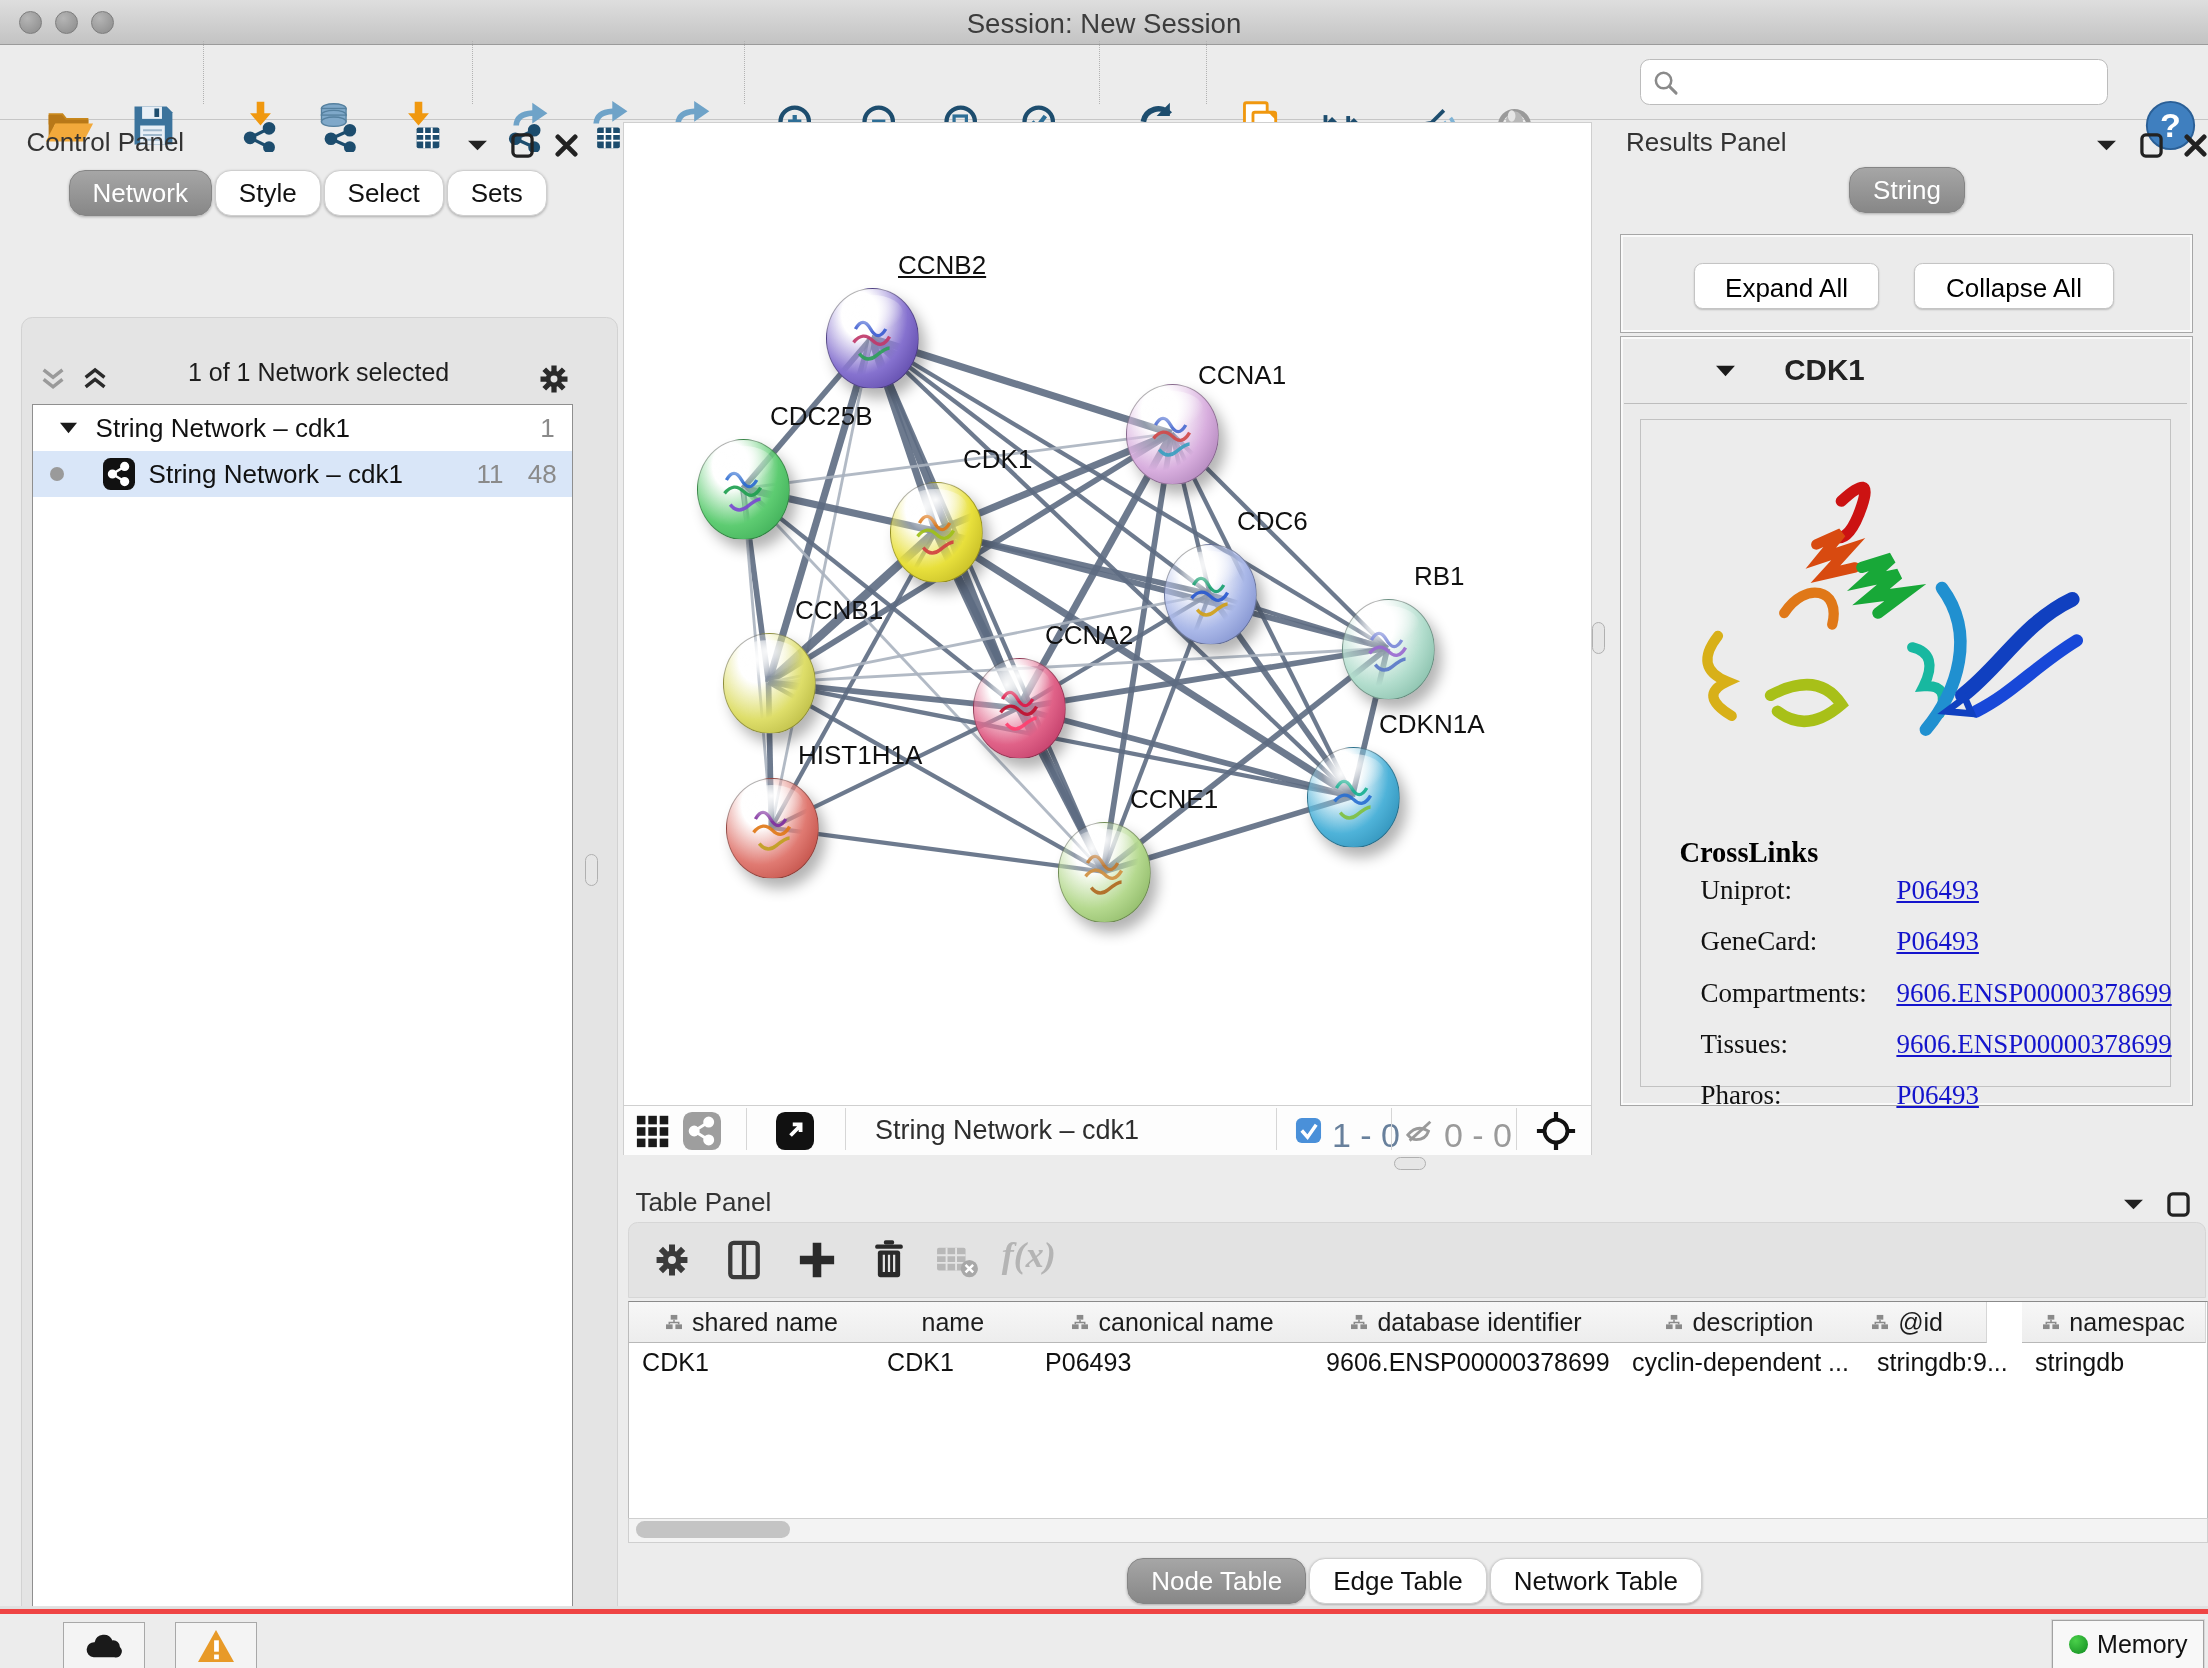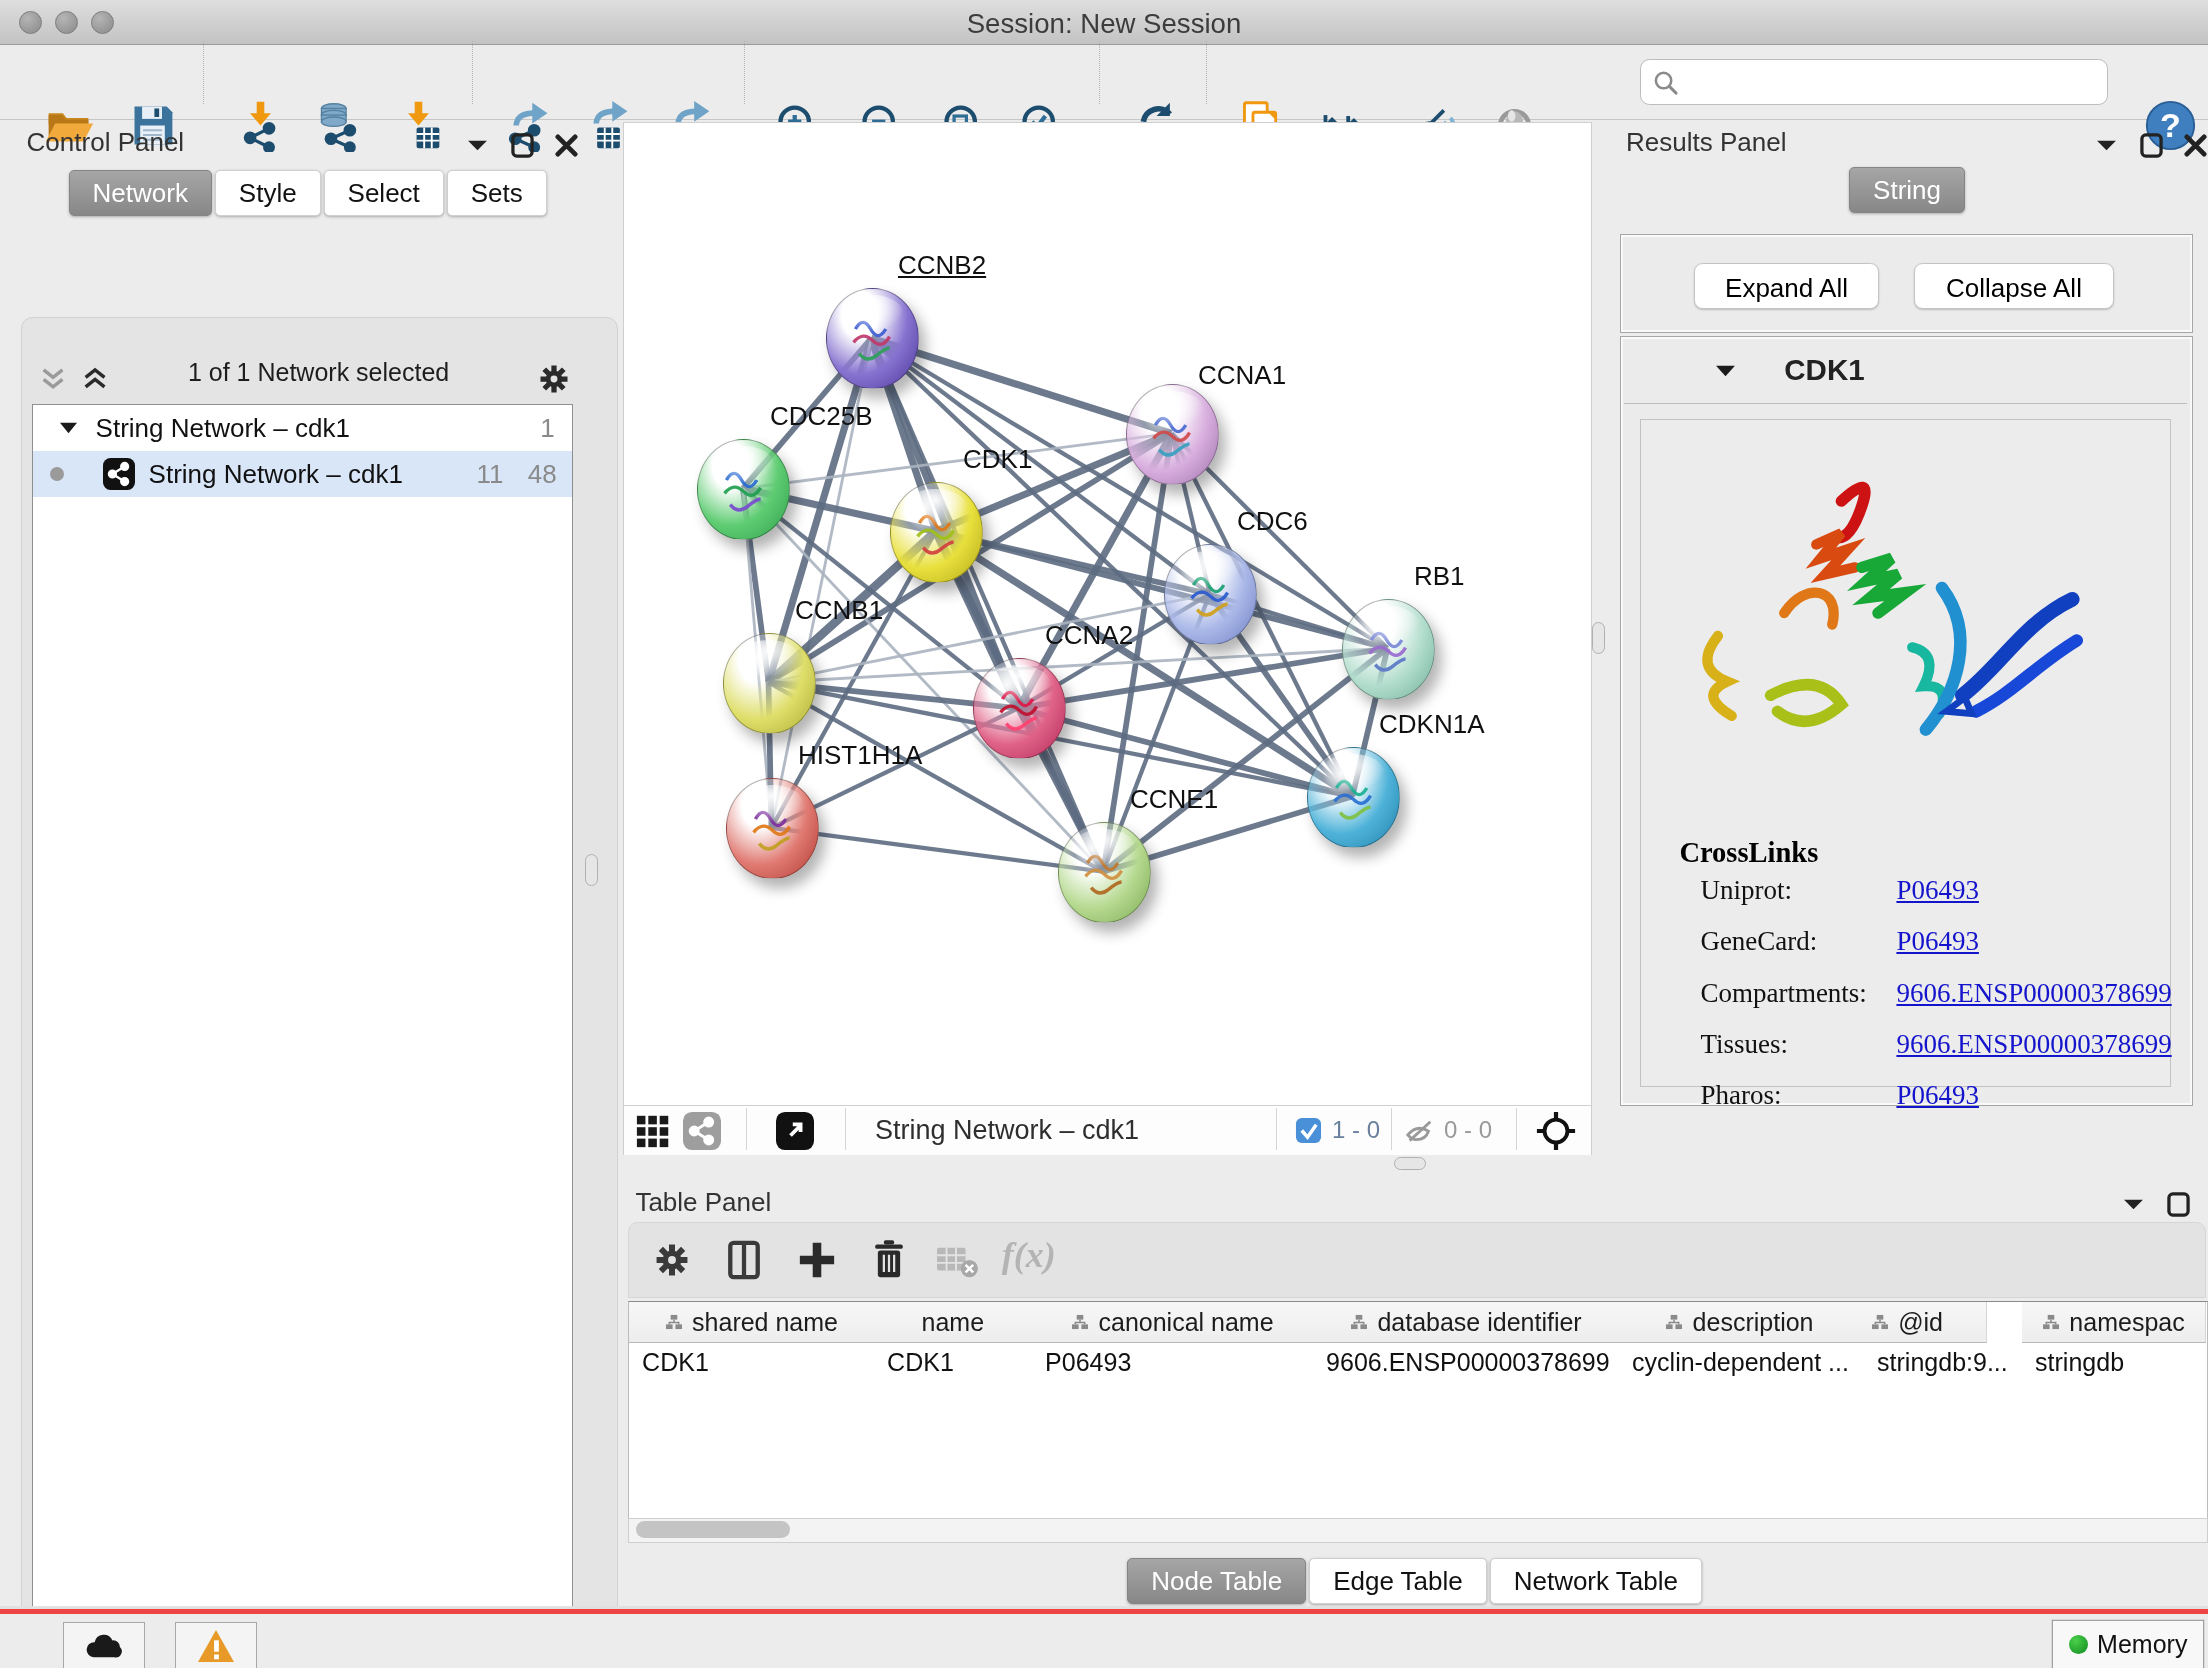--- a/index.html
+++ b/index.html
@@ -15,21 +15,21 @@
   .toolbar{position:absolute;left:0;top:45px;width:2208px;height:74px;background:#ececec;
            border-bottom:1px solid #c6c6c6;}
   .tbi{position:absolute;top:54px;width:53px;height:53px;}
   .tsep{position:absolute;top:-3.8px;height:63px;border-left:1.9px dotted #b2b2b2;}
   .searchbox{position:absolute;left:1640px;top:14.3px;width:466px;height:44px;background:#fff;
              border:1px solid #bcbcbc;border-radius:9.5px;}
   .searchbox svg{position:absolute;left:11.4px;top:8.6px;}
   .searchbox input{position:absolute;left:48px;top:3.8px;width:404px;height:34px;border:none;outline:none;
              font-size:25px;background:transparent;}
   
-  .tab{display:inline-block;padding:0 23px;height:44px;line-height:44px;border-radius:5px;
+  .tab{display:inline-block;padding:0 23px;height:44px;line-height:44px;border-radius:16px;
        background:#fff;color:#111;border:1px solid #cfcfcf;box-shadow:0 1px 2.9px rgba(0,0,0,.28);
        font-size:26px;margin-right:2.9px;vertical-align:top;}
   .tab.selected{background:linear-gradient(#a6a6a6,#878787);color:#fff;border-color:#858585;}
   
   .cpanel{position:absolute;left:7.6px;top:122px;width:614px;height:1470px;}
   .panel-title{position:absolute;font-size:26px;color:#333;}
   .panel-btns{position:absolute;display:flex;gap:21px;align-items:center;}
   .cp-box{position:absolute;left:13.3px;top:195px;width:595px;height:1391px;background:#e4e4e4;
           border-radius:11.4px;border:1px solid #d2d2d2;}
   .cp-status{position:absolute;left:19px;top:236px;width:584px;height:42px;font-size:25px;color:#1d1d1d;}
@@ -45,21 +45,21 @@
   .node{position:absolute;width:91px;height:99px;border-radius:50%;
         box-shadow:6.7px 9.5px 13.3px rgba(0,0,0,.30);}
   .node-gloss{position:absolute;left:13.3px;top:5.7px;width:63px;height:36px;border-radius:50%;
         background:radial-gradient(ellipse at 50% 30%,rgba(255,255,255,.95),rgba(255,255,255,0) 75%);}
   .node-label{position:absolute;font-size:26px;color:#101010;white-space:nowrap;}
   .cv-footer{position:absolute;left:0;top:982px;width:967px;height:49px;background:#fdfdfd;
              border-top:1px solid #cfcfcf;}
   .cvf-item{position:absolute;top:5.7px;}
   .cvf-sep{position:absolute;top:1.9px;height:42px;border-left:1px solid #d6d6d6;}
   .cvf-title{position:absolute;top:8.6px;font-size:27px;color:#2e2e2e;}
-  .cvf-count{position:absolute;top:9.5px;font-size:24px;}
+  .cvf-count{position:absolute;top:9.5px;font-size:34px;}
   
   .rpanel{position:absolute;left:1609px;top:122px;width:599px;height:1050px;}
   .rp-box1{position:absolute;left:11.4px;top:112px;width:571px;height:97px;background:#ebebeb;
            border:1px solid #a6a6a6;box-shadow:inset 0 0 0 1.9px #fafafa;}
   .rp-btn{position:absolute;height:46px;line-height:46px;background:#fff;border:1px solid #c4c4c4;
           border-radius:8.6px;font-size:26px;text-align:center;box-shadow:0 1px 1.9px rgba(0,0,0,.2);}
   .rp-box2{position:absolute;left:11.4px;top:214px;width:571px;height:768px;background:#ebebeb;
            border:1px solid #a6a6a6;box-shadow:inset 0 0 0 1.9px #fafafa;}
   .rp-inner{position:absolute;left:19px;top:82px;width:529px;height:666px;background:#ececec;
            border:1px solid #c2c2c2;}

